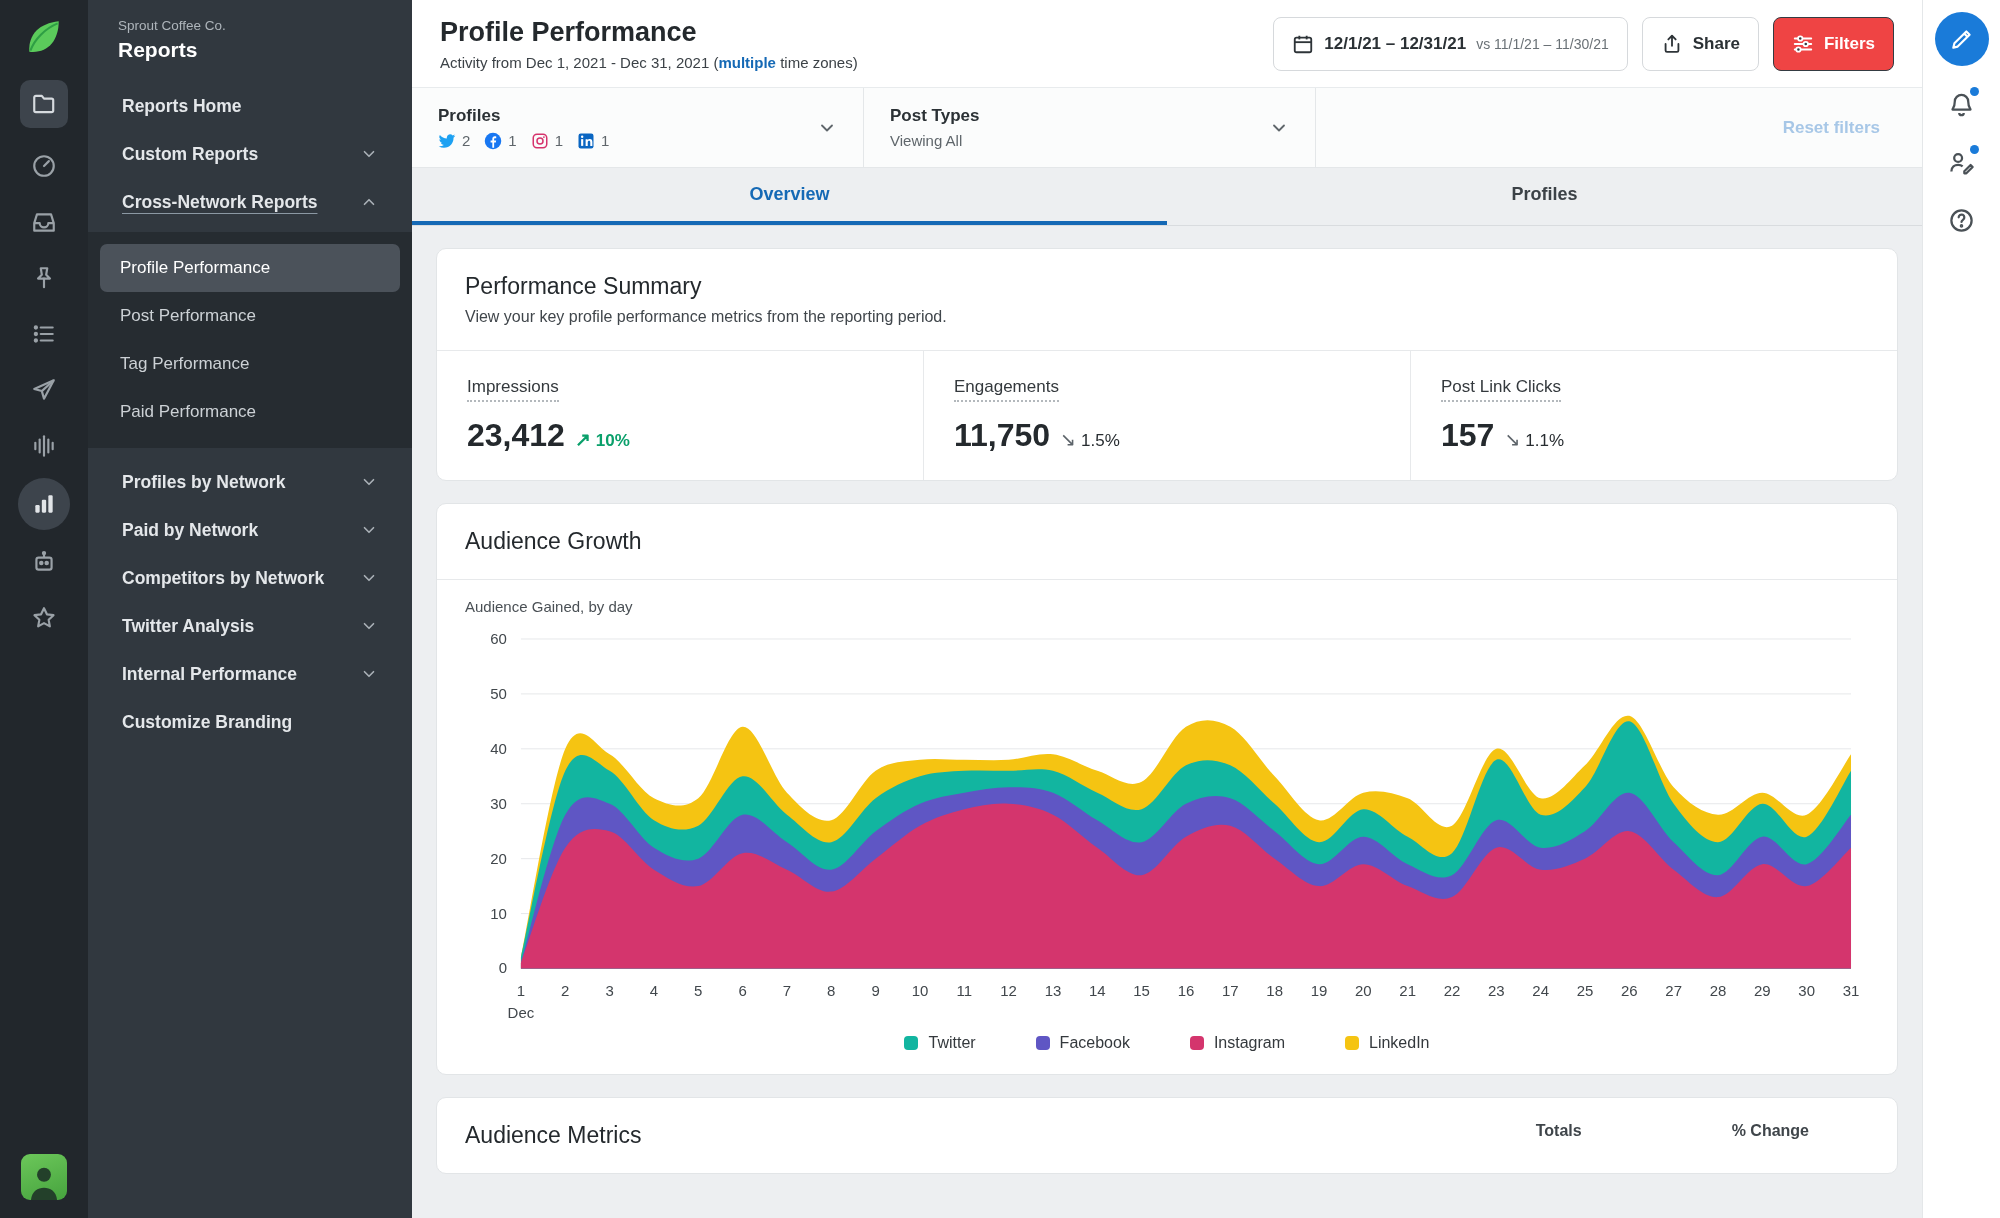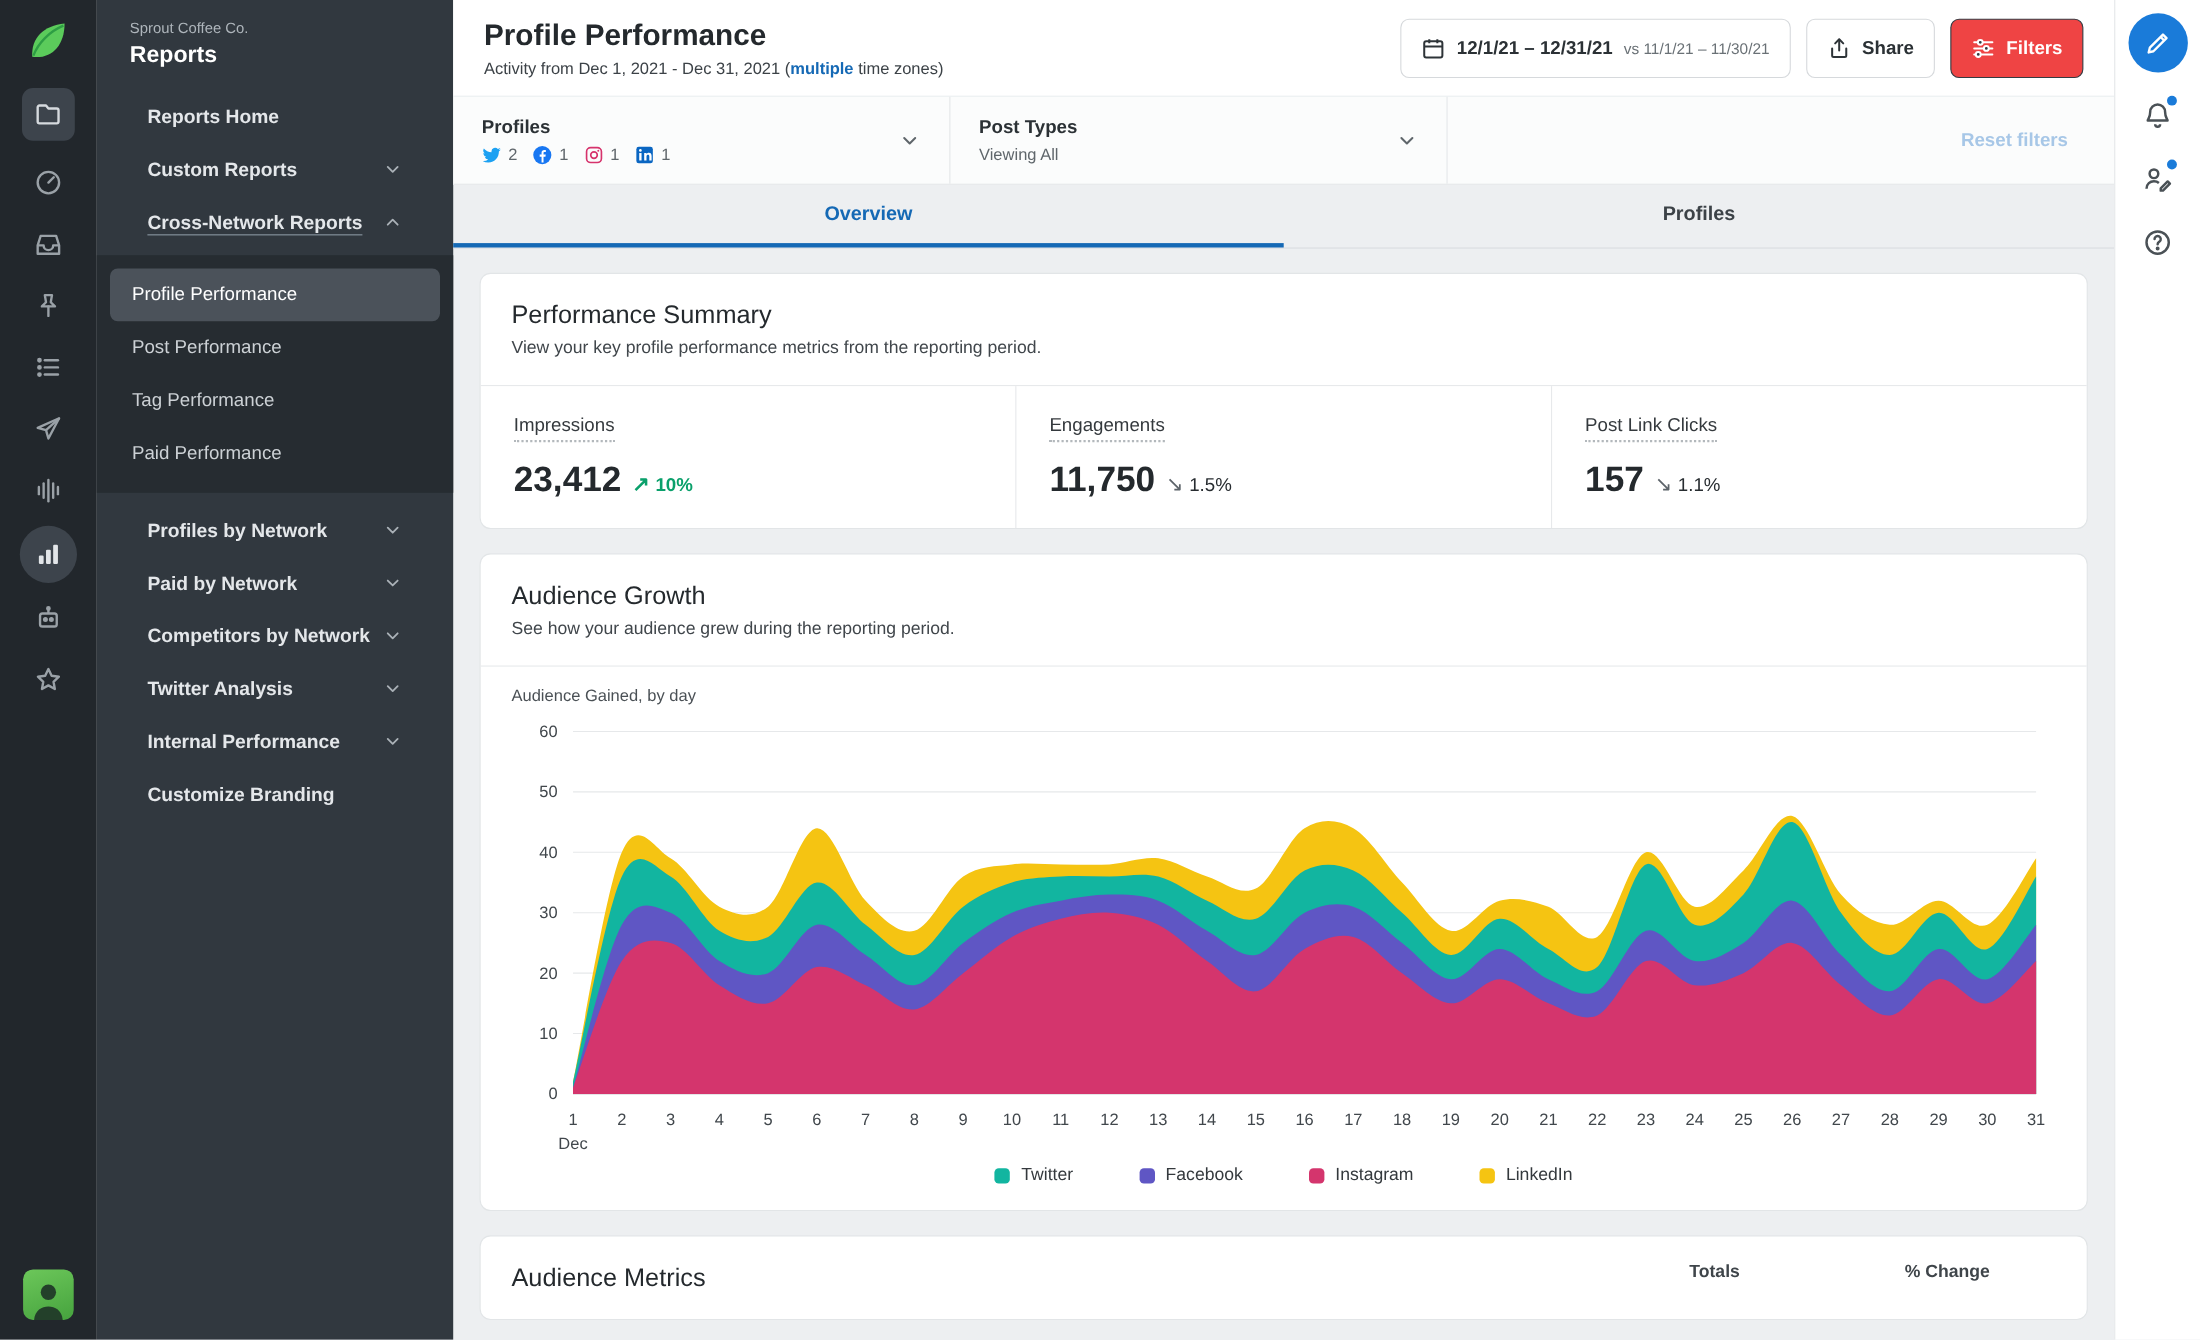--- a/index.html
+++ b/index.html
@@ -15,21 +15,21 @@
   .rail-btn.active{background:#3d444c;border-radius:50%;width:52px;height:52px;color:#e2e5e8}
   .rail .spacer{flex:1}
   .avatar{width:46px;height:46px;border-radius:9px;overflow:hidden;background:linear-gradient(160deg,#6cc75a,#46a33e);display:flex;align-items:flex-end;justify-content:center;cursor:pointer}
   .avatar svg{width:40px;height:40px}
 
   
   .sidebar{width:324px;background:#31383f;flex-shrink:0;display:flex;flex-direction:column;padding-top:18px;color:#e4e7ea}
   .sb-head{padding:0 30px 20px}
   .sb-company{font-size:13.5px;color:#aeb5bb;margin-bottom:5px}
   .sb-title{font-size:21px;font-weight:bold;color:#fff}
-  .nav-item{height:48px;display:flex;align-items:center;justify-content:space-between;padding:0 46px;font-size:17.5px;font-weight:bold;color:#e4e7ea;cursor:pointer}
+  .nav-item{height:48px;display:flex;align-items:center;justify-content:space-between;padding:0 34px;font-size:17.5px;font-weight:bold;color:#e4e7ea;cursor:pointer}
   .nav-item .chev{width:18px;height:18px;color:#aab1b7}
   .chev.up{transform:rotate(180deg)}
   .nav-item .underlined{text-decoration:underline;text-underline-offset:5px;text-decoration-color:#8b98a3}
   .sub-panel{background:#262c31;padding:12px 12px;margin-top:6px;margin-bottom:10px}
   .sub-item{height:48px;display:flex;align-items:center;padding:0 20px;font-size:17px;color:#ccd1d5;border-radius:7px;cursor:pointer}
   .sub-item.selected{background:#4b525a;color:#fff}
 
   
   .main{flex:1;display:flex;flex-direction:column;min-width:0}
   .main-header{height:88px;background:#fff;border-bottom:1px solid #e8ebed;display:flex;align-items:center;justify-content:space-between;padding:0 28px;flex-shrink:0}
@@ -393,21 +393,20 @@
                 <span class="delta-val">1.1%</span>
               </span>
           </div>
         </div>
       </div>
     </div>
 
     <div class="card">
       <div class="card-head">
         <h2>Audience Growth</h2>
-        <p>See how your audience grew during the reporting period.</p>
       </div>
       <div class="chart-block">
         <div class="chart-label">Audience Gained, by day</div>
         <svg id="growth-svg" viewBox="0 0 1406 400">
             <line x1="56" y1="342" x2="1388" y2="342" stroke="#c9ccd0" stroke-width="1"></line>
             <text class="ytick" x="42" y="347" text-anchor="end">0</text>
             <line x1="56" y1="287" x2="1388" y2="287" stroke="#e6e8ea" stroke-width="1"></line>
             <text class="ytick" x="42" y="292" text-anchor="end">10</text>
             <line x1="56" y1="232" x2="1388" y2="232" stroke="#e6e8ea" stroke-width="1"></line>
             <text class="ytick" x="42" y="237" text-anchor="end">20</text>

